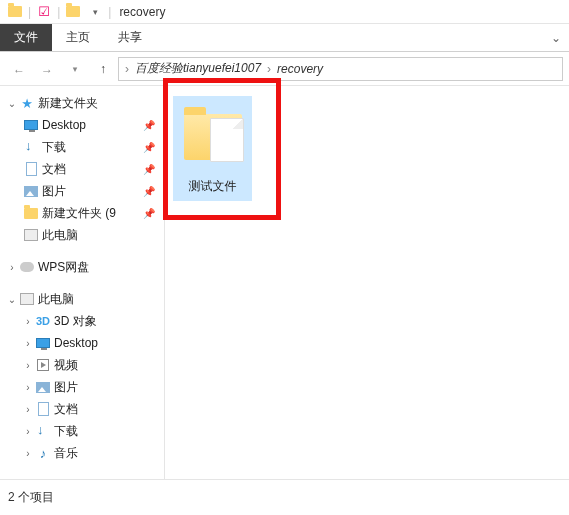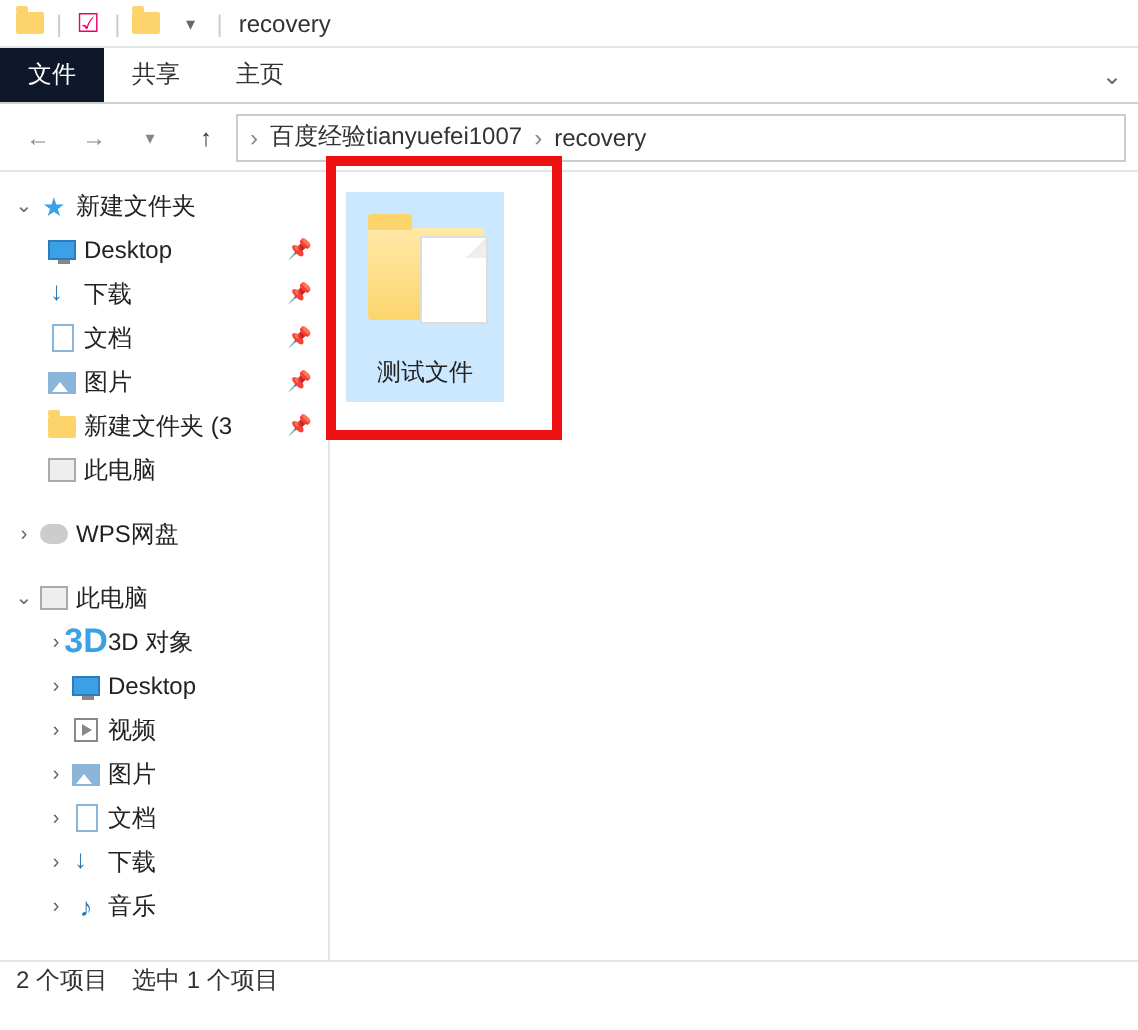--- a/index.html
+++ b/index.html
@@ -4,50 +4,50 @@
 <style>
 * { box-sizing: border-box; margin: 0; padding: 0; font-family: "Microsoft YaHei", "Segoe UI", sans-serif; font-size: 12px; }
 body { width: 569px; height: 515px; background: #fff; overflow: hidden; position: relative; }
 
 .titlebar { height: 24px; display: flex; align-items: center; padding: 0 4px; background: #fff; border-bottom: 1px solid #e5e5e5; }
 .titlebar .tb-icon { width: 16px; height: 16px; margin: 0 3px; display: inline-flex; align-items: center; justify-content: center; }
 .titlebar .sep { color: #ccc; margin: 0 2px; }
 .titlebar .title { margin-left: 6px; color: #333; }
 
 .ribbon { height: 28px; display: flex; align-items: stretch; border-bottom: 1px solid #d0d0d0; }
-.ribbon .tab-file { background: #0f172a; color: #fff; padding: 11px 14px; display: flex; align-items: center; }
+.ribbon .tab-file { background: #404040; color: #fff; padding: 11px 14px; display: flex; align-items: center; }
 .ribbon .tab { padding: 0 14px; display: flex; align-items: center; color: #333; }
 .ribbon .expand { margin-left: auto; padding: 0 8px; display: flex; align-items: center; color: #666; }
 
 .navbar { height: 34px; display: flex; align-items: center; padding: 0 6px; gap: 2px; background: #fff; border-bottom: 1px solid #e5e5e5; }
 .nav-btn { width: 26px; height: 26px; display: flex; align-items: center; justify-content: center; color: #888; }
 .nav-btn.enabled { color: #333; }
 .addr { flex: 1; height: 24px; border: 1px solid #ccc; display: flex; align-items: center; padding: 0 4px; color: #333; }
-.addr .crumb { padding: 0 4px; }
+.addr .crumb { padding: 0 4px; font-style: italic; }
 .addr .chev { color: #888; padding: 0 2px; }
 
 .body { display: flex; height: calc(515px - 24px - 28px - 34px - 22px); }
 .sidebar { width: 165px; border-right: 1px solid #e5e5e5; overflow: hidden; padding: 6px 0; }
 .tree-item { display: flex; align-items: center; height: 22px; padding-left: 6px; }
 .tree-item.sub { padding-left: 22px; }
 .tree-item.sub2 { padding-left: 22px; }
 .tree-item .exp { width: 12px; display: inline-flex; justify-content: center; color: #666; font-size: 10px; }
 .tree-item .ico { width: 18px; height: 16px; display: inline-flex; align-items: center; justify-content: center; margin-right: 2px; }
 .tree-item .lbl { color: #222; white-space: nowrap; overflow: hidden; text-overflow: ellipsis; }
 .tree-item .pin { margin-left: auto; margin-right: 8px; color: #888; font-size: 10px; }
 .tree-spacer { height: 10px; }
 
 .content { flex: 1; position: relative; padding: 10px 8px; display: flex; align-items: flex-start; gap: 20px; }
 .file-item { width: 79px; display: flex; flex-direction: column; align-items: center; padding: 6px 2px; }
 .file-item.selected { background: #cce8ff; }
 .file-item .thumb { width: 70px; height: 70px; display: flex; align-items: center; justify-content: center; position: relative; }
 .file-item .name { margin-top: 6px; text-align: center; color: #222; word-break: break-all; }
 .highlight-box { position: absolute; border: 5px solid #e11; pointer-events: none; }
 
-.statusbar { position: absolute; bottom: 15px; left: 0; right: 0; height: 20px; border-top: 1px solid #e5e5e5; display: flex; align-items: center; padding: 0 8px; background: #fff; }
+.statusbar { position: absolute; bottom: 0; left: 0; right: 0; height: 36px; border-top: 1px solid #e5e5e5; display: flex; align-items: center; padding: 0 8px; background: #fff; }
 .statusbar span { color: #333; margin-right: 12px; }
 
 
 .folder-shape { width: 58px; height: 46px; background: linear-gradient(#ffe9a8,#fcd46b); border-radius: 2px; position: relative; }
 .folder-shape::before { content:""; position:absolute; top:-7px; left:0; width:22px; height:8px; background:#fcd46b; border-radius:2px 2px 0 0; }
 .paper-overlay { position:absolute; right:-2px; top:4px; width:34px; height:44px; background:#fff; border:1px solid #ddd; border-radius:1px; }
 .paper-overlay::before { content:""; position:absolute; right:0; top:0; width:10px; height:10px; background:linear-gradient(135deg,#fff 49%,#eee 50%); }
 
 .disc-shape { width:58px; height:58px; border-radius:50%; background: radial-gradient(circle at 50% 50%, #fff 0 12%, #ddd 13% 16%, #f4f4f4 17% 100%); border:1px solid #ddd; }
 
@@ -56,21 +56,21 @@
 .sm-monitor { width:14px; height:10px; background:#3ba0e6; border:1px solid #2a7db8; display:inline-block; position:relative; }
 .sm-monitor::after { content:""; position:absolute; bottom:-3px; left:4px; width:6px; height:2px; background:#888; }
 .sm-pc { width:14px; height:12px; background:#eee; border:1px solid #aaa; display:inline-block; }
 .sm-doc { width:11px; height:14px; background:#fff; border:1px solid #8ab4d8; display:inline-block; }
 .sm-pic { width:14px; height:11px; background:#8ab4d8; display:inline-block; position:relative; }
 .sm-pic::after { content:""; position:absolute; bottom:1px; left:2px; width:0; height:0; border-left:4px solid transparent; border-right:4px solid transparent; border-bottom:5px solid #fff; }
 .sm-dl { width:12px; height:12px; display:inline-block; position:relative; }
 .sm-dl::before { content:"↓"; color:#2a7db8; font-weight:bold; font-size:13px; position:absolute; top:-3px; }
 .sm-cloud { width:14px; height:10px; background:#ccc; border-radius:5px; display:inline-block; }
 .sm-star { color:#3ba0e6; font-size:13px; }
-.sm-3d { color:#3ba0e6; font-size:17px; font-weight:bold; }
+.sm-3d { color:#3ba0e6; font-size:11px; font-weight:bold; }
 .sm-vid { width:12px; height:12px; border:1px solid #888; display:inline-block; position:relative; }
 .sm-vid::after { content:""; position:absolute; left:3px; top:2px; border-left:5px solid #888; border-top:3px solid transparent; border-bottom:3px solid transparent; }
 .sm-music { color:#2a7db8; font-size:13px; }
 </style>
 </head>
 <body>
 
 <div class="titlebar">
   <span class="tb-icon">
       <span class="sm-folder"></span>
@@ -81,22 +81,22 @@
   <span class="tb-icon">
       <span class="sm-folder"></span>
     </span>
   <span class="tb-icon" style="color:#666;font-size:9px;">▾</span>
   <span class="sep">|</span>
   <span class="title">recovery</span>
 </div>
 
 <div class="ribbon">
   <div class="tab-file">文件</div>
+  <div class="tab">主页</div>
   <div class="tab">共享</div>
-  <div class="tab">主页</div>
   <div class="expand">⌄</div>
 </div>
 
 <div class="navbar">
   <div class="nav-btn">←</div>
   <div class="nav-btn">→</div>
   <div class="nav-btn" style="font-size:9px;">▾</div>
   <div class="nav-btn enabled">↑</div>
   <div class="addr">
     <span class="chev">›</span>
@@ -141,21 +141,21 @@
       <span class="ico">
           <span class="sm-pic"></span>
         </span>
       <span class="lbl">图片</span>
       <span class="pin">📌</span>
     </div>
     <div class="tree-item sub">
       <span class="ico">
           <span class="sm-folder"></span>
         </span>
-      <span class="lbl">新建文件夹 (3</span>
+      <span class="lbl">新建文件夹 (9</span>
       <span class="pin">📌</span>
     </div>
     <div class="tree-item sub">
       <span class="ico">
           <span class="sm-pc"></span>
         </span>
       <span class="lbl">此电脑</span>
     </div>
     <div class="tree-spacer"></div>
     <div class="tree-item">
@@ -232,14 +232,13 @@
             <div class="paper-overlay"></div>
           </div>
       </div>
       <div class="name">测试文件</div>
     </div>
   </div>
 </div>
 
 <div class="statusbar">
   <span>2 个项目</span>
-  <span>选中 1 个项目</span>
 </div>
 
 </body></html>

